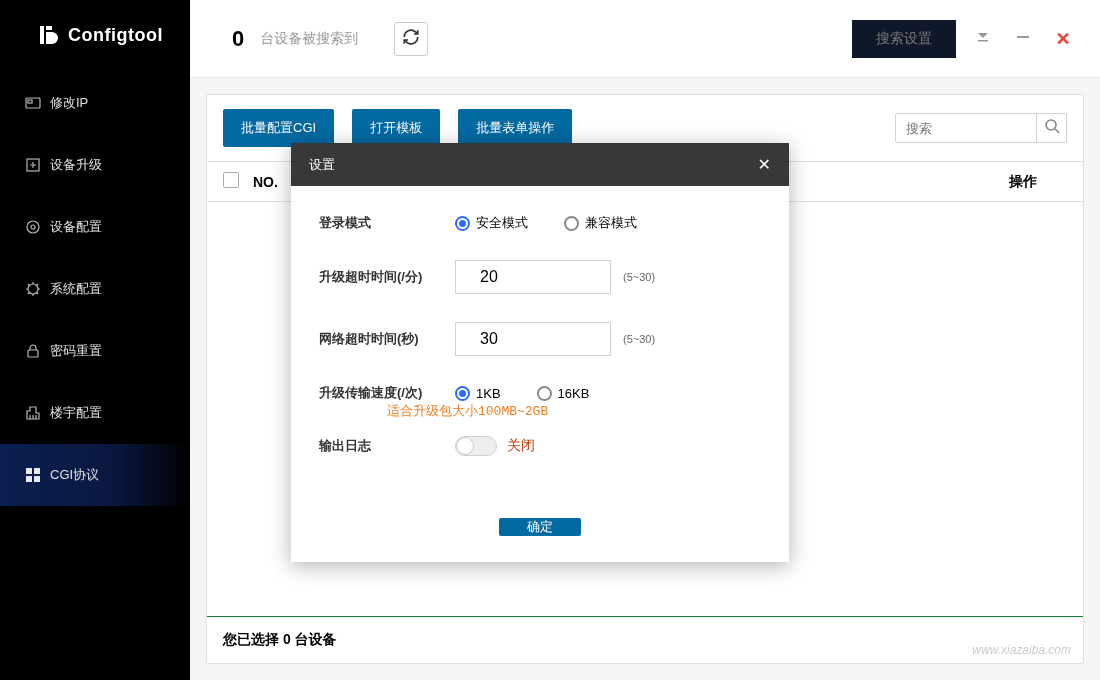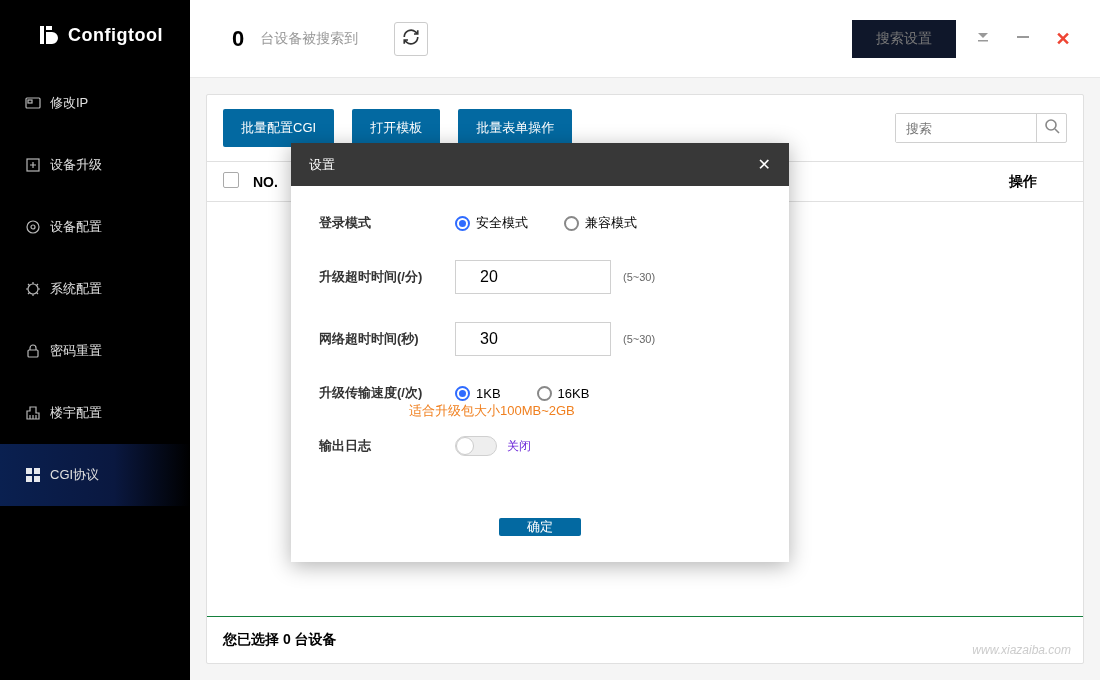--- a/index.html
+++ b/index.html
@@ -53,25 +53,25 @@
 .modal-body { padding: 28px 28px 24px; }
 .form-row { display: flex; align-items: center; margin-bottom: 28px; font-size: 13px; }
 .form-label { width: 136px; color: #333; font-weight: bold; }
 .radio-group { display: flex; gap: 36px; align-items: center; flex: 1; }
 .radio { display: flex; align-items: center; gap: 6px; cursor: pointer; }
 .radio-circle { width: 15px; height: 15px; border: 2px solid #2e6bff; border-radius: 50%; display: flex; align-items: center; justify-content: center; }
 .radio-circle.unchecked { border-color: #888; }
 .radio-dot { width: 7px; height: 7px; background: #2e6bff; border-radius: 50%; }
 .text-input { border: 1px solid #d0d0d0; padding: 7px 24px; font-size: 16px; width: 156px; outline: none; }
 .hint { margin-left: 12px; color: #666; font-size: 11px; }
-.orange-hint { color: #f08020; font-size: 13px; margin-left: 90px; margin-top: -14px; margin-bottom: 16px; }
+.orange-hint { color: #f08020; font-size: 13px; margin-left: 68px; margin-top: -14px; margin-bottom: 16px; font-family: Liberation Mono, monospace; }
 .toggle-row { display: flex; align-items: center; }
 .toggle { width: 42px; height: 20px; background: #eee; border-radius: 10px; border: 1px solid #d0d0d0; position: relative; cursor: pointer; margin-right: 10px; }
 .toggle-knob { width: 18px; height: 18px; background: #fff; border: 1px solid #ccc; border-radius: 50%; position: absolute; left: 0; top: 0; }
-.toggle-label { font-size: 12px; color: #6d28d9; }
+.toggle-label { font-size: 14px; color: #c2410c; }
 .modal-footer { display: flex; justify-content: center; padding: 10px 0 26px; }
 
 
 .watermark { position: absolute; right: 12px; bottom: 6px; color: #ccc; font-size: 12px; font-style: italic; pointer-events: none; }
 </style>
 </head>
 <body>
 
 <div class="sidebar">
   <div class="brand">

